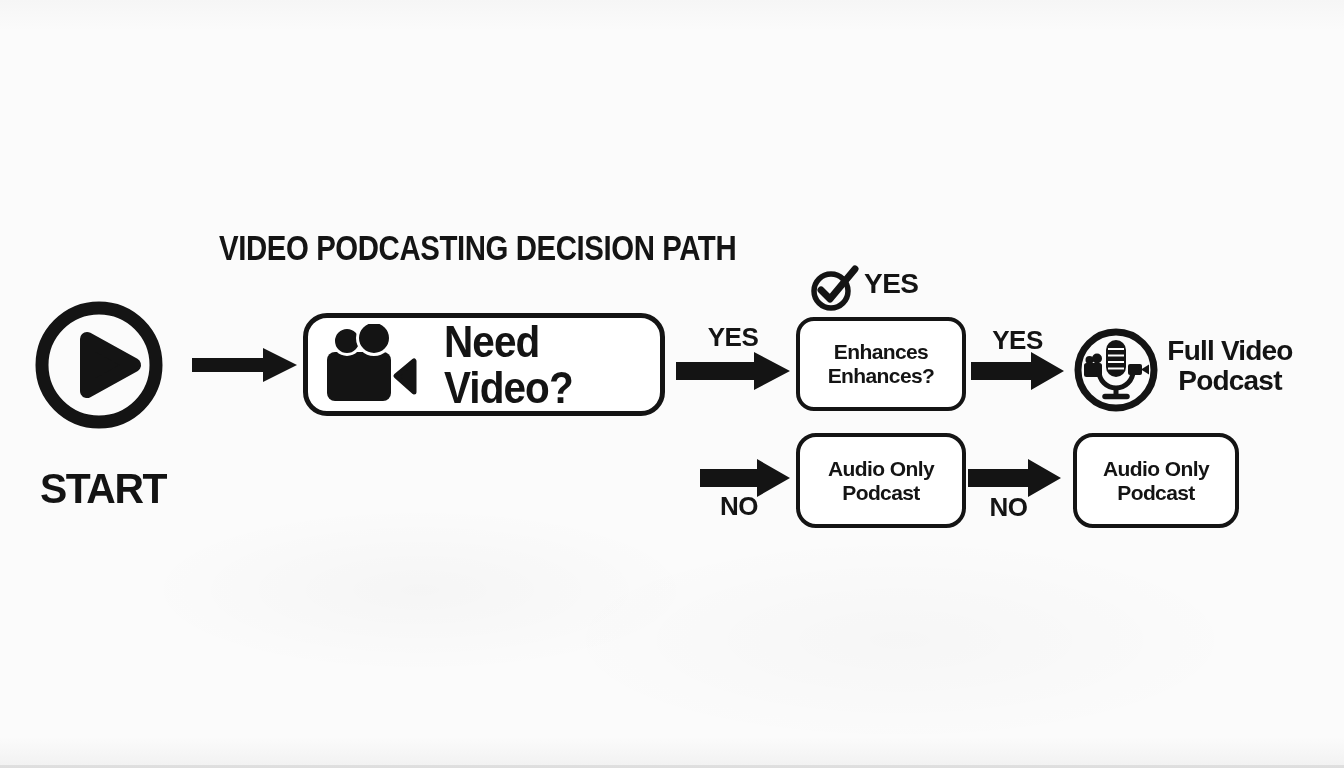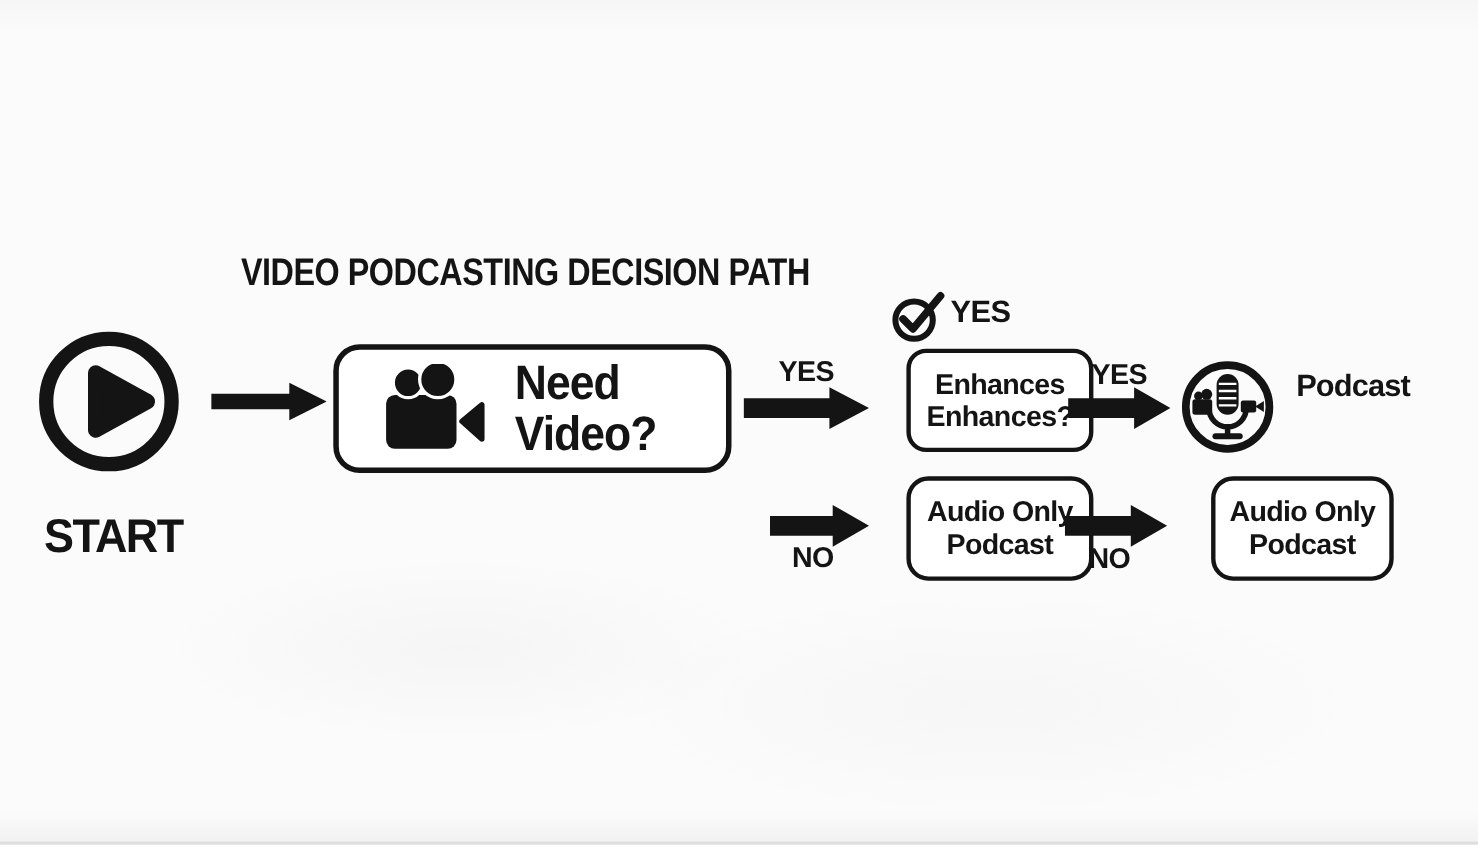--- a/index.html
+++ b/index.html
@@ -25,27 +25,27 @@
     white-space:nowrap; color:var(--ink);
   }
   .node-box{
     background:#ffffff;
     border:5px solid var(--ink);
     display:flex; align-items:center; justify-content:center;
   }
   .small-box{
     border-width:4px; border-radius:18px;
     flex-direction:column;
-    font-size:26px; font-weight:bold; line-height:1.12;
-    letter-spacing:-0.6px; text-align:center;margin-left:28px;
+    font-size:21px; font-weight:bold; line-height:1.12;
+    letter-spacing:-0.6px; text-align:center;
   }
   .small-box span{display:block; white-space:nowrap;}
   .need-box{
-    left:303px; top:313px; width:362px; height:117px;
-    border-radius:24px; justify-content:flex-start; padding-left:40px;
+    left:303px; top:313px; width:362px; height:103px;
+    border-radius:24px; justify-content:flex-start; padding-left:16px;
   }
   .need-text{
     font-size:44px; font-weight:bold; line-height:1.03;
     letter-spacing:-1px; margin-left:24px;
     transform:scaleX(0.92); transform-origin:left center;
   }
   .need-text span{display:block; white-space:nowrap;}
   .enhances-box{left:796px; top:317px; width:170px; height:94px;}
   .audio-box-1{left:796px; top:433px; width:170px; height:95px; border-radius:20px;}
   .audio-box-2{left:1073px; top:433px; width:166px; height:95px; border-radius:20px;}
@@ -129,20 +129,21 @@
   <rect x="12" y="37" width="18" height="14" rx="2.5" fill="#141414"></rect>
   <rect x="56" y="38" width="14" height="11" rx="2" fill="#141414"></rect>
   <path d="M69 43.5 L77 38.5 V48.5 Z" fill="#141414"></path>
   <rect x="34" y="14" width="20" height="37" rx="10" fill="#141414"></rect>
   <path d="M36 23 H52 M36 29.5 H52 M36 36 H52 M36 42.5 H52" stroke="#ffffff" stroke-width="2.2"></path>
   <path d="M27 39 v6 a17 17 0 0 0 34 0 v-6" fill="none" stroke="#141414" stroke-width="5"></path>
   <path d="M44 62 V69" stroke="#141414" stroke-width="5"></path>
   <path d="M33 70.5 H55" stroke="#141414" stroke-width="5.5" stroke-linecap="round"></path>
 </svg>
 <div class="abs full-video-label">
+  <span>Full Video</span>
   <span>Podcast</span>
 </div>
 
 <svg class="abs" style="left:700px; top:458px;" width="90" height="40" viewBox="0 0 90 40" aria-hidden="true">
   <path d="M0 11 H57 V1 L90 20 L57 39 V29 H0 Z" fill="#141414"></path>
 </svg>
 <div class="abs edge-label no1">NO</div>
 
 <div class="abs node-box small-box audio-box-1">
   <span>Audio Only</span>

